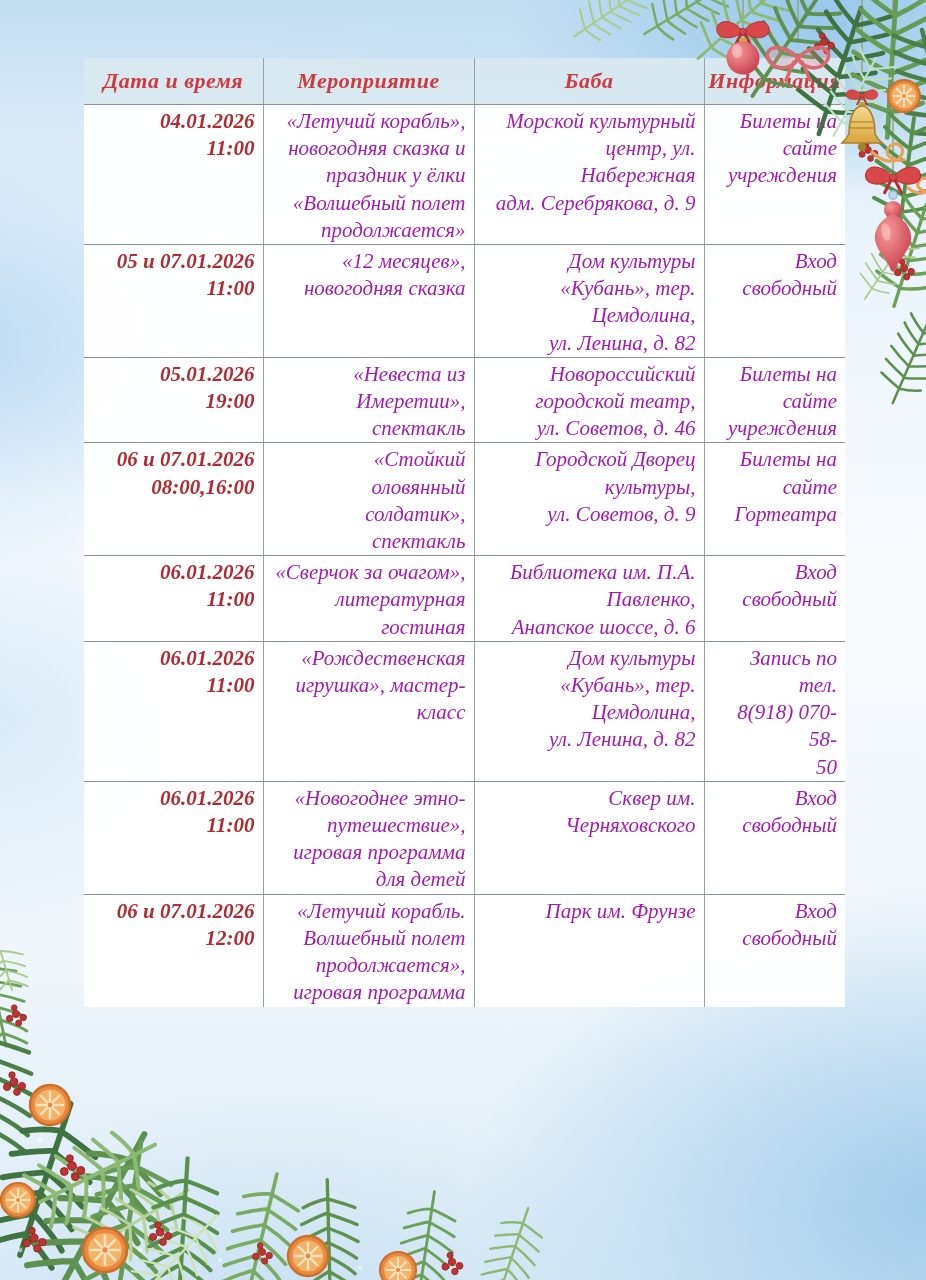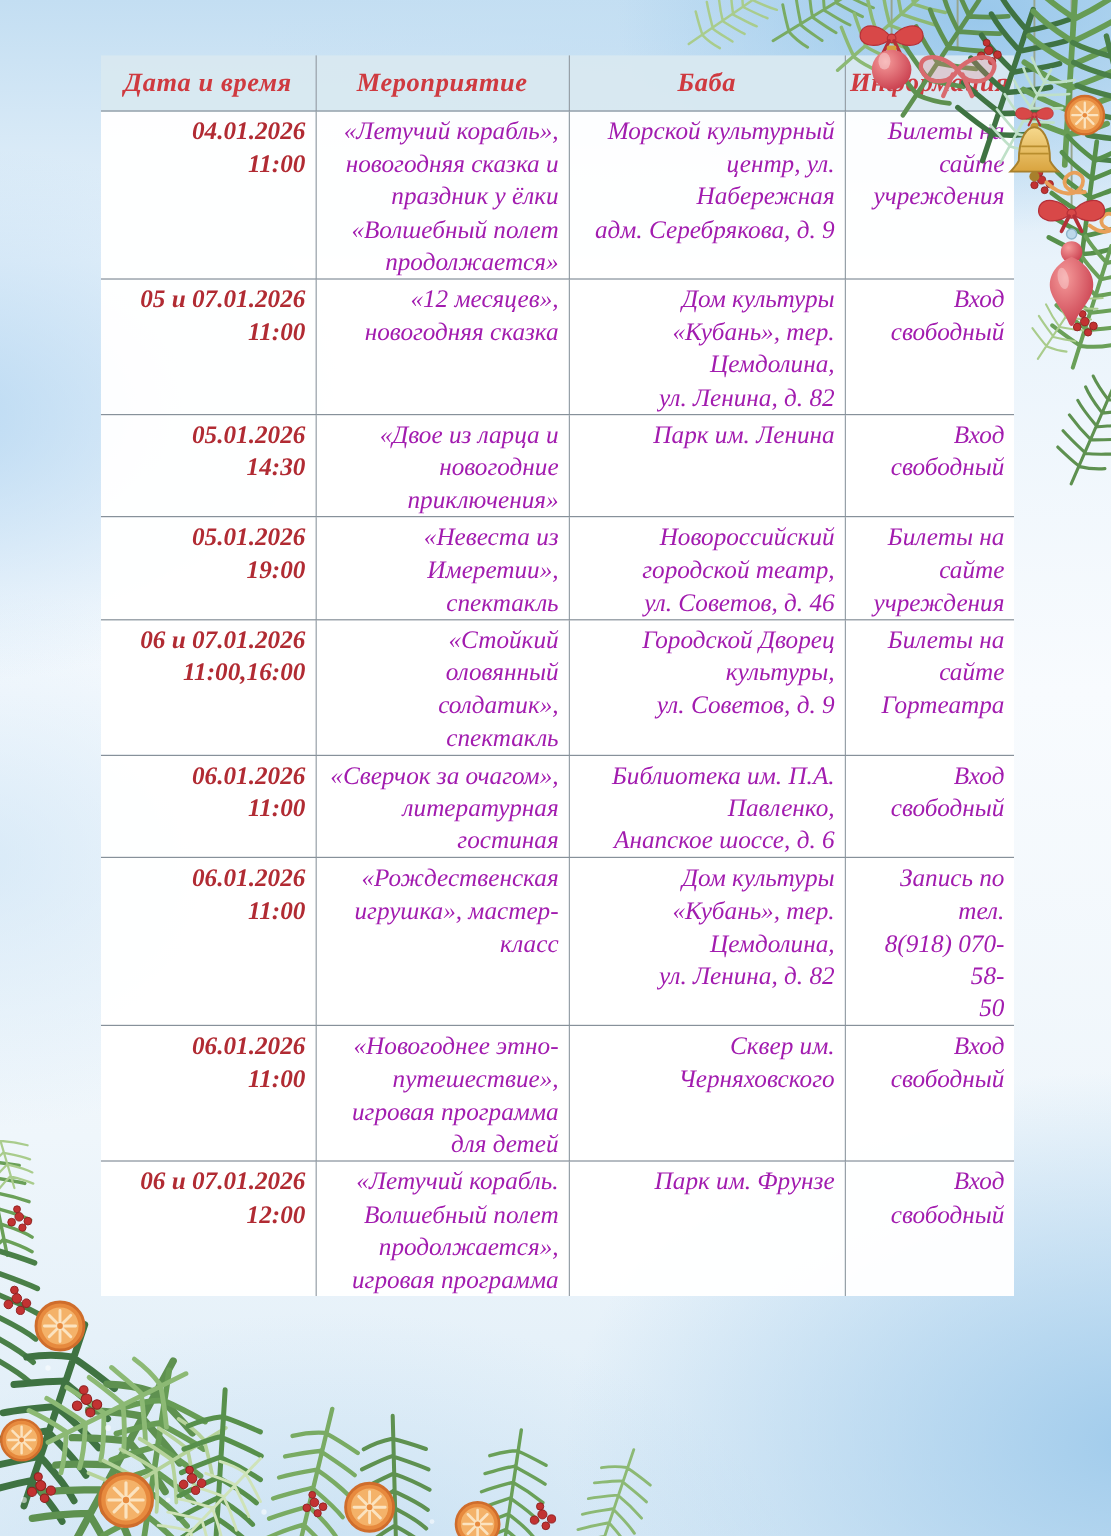--- a/index.html
+++ b/index.html
@@ -9,21 +9,21 @@
     background:
       radial-gradient(430px 260px at 88% 1%, rgba(148,197,234,.9), rgba(148,197,234,0) 70%),
       radial-gradient(520px 320px at -6% 27%, rgba(173,210,240,.8), rgba(173,210,240,0) 70%),
       radial-gradient(430px 320px at -2% 56%, rgba(198,224,244,.6), rgba(198,224,244,0) 70%),
       radial-gradient(640px 420px at 102% 94%, rgba(158,202,235,.95), rgba(158,202,235,0) 74%),
       radial-gradient(560px 340px at 30% 104%, rgba(186,217,240,.6), rgba(186,217,240,0) 70%),
       radial-gradient(420px 260px at 55% 2%, rgba(196,223,243,.7), rgba(196,223,243,0) 72%),
       linear-gradient(180deg,#c3def2 0%,#e9f3fb 17%,#f8fbfe 45%,#eff6fb 74%,#ddecf7 100%);
   }
   .table-wrap{
-    position:absolute;left:84px;top:46px;width:761px;height:1186px;
+    position:absolute;left:84px;top:58px;width:761px;height:1186px;
     overflow:hidden;z-index:2;
   }
   table.events{border-collapse:collapse;table-layout:fixed;width:761px;}
   table.events th{
     background:rgba(216,232,241,.97);
     height:46px;padding:0;text-align:center;vertical-align:middle;
     font-style:italic;font-weight:bold;font-size:22px;color:#cf3a40;
     letter-spacing:.5px;
     border-bottom:1.4px solid #87919a;
   }
@@ -88,48 +88,38 @@
     <td class="c-green">«12 месяцев»,
 новогодняя сказка</td>
     <td class="c-green">Дом культуры
 «Кубань», тер.
 Цемдолина,
 ул. Ленина, д. 82</td>
     <td class="c-green">Вход
 свободный</td>
   </tr>
 
-  <tr>
-    <td class="c-date"><span>05.01.2026</span>
-<span>14:30</span></td>
-    <td class="c-green">«Двое из ларца и
-новогодние
-приключения»</td>
-    <td class="c-green">Парк им. Ленина</td>
-    <td class="c-green">Вход
-свободный</td>
-  </tr>
 
   <tr>
     <td class="c-date"><span>05.01.2026</span>
 <span>19:00</span></td>
     <td class="c-green">«Невеста из
 Имеретии»,
 спектакль</td>
     <td class="c-green">Новороссийский
 городской театр,
 ул. Советов, д. 46</td>
     <td class="c-green">Билеты на
 сайте
 учреждения</td>
   </tr>
 
   <tr>
     <td class="c-date"><span>06 и 07.01.2026</span>
-<span>11:00,16:00</span></td>
+<span>08:00,16:00</span></td>
     <td class="c-green">«Стойкий оловянный
 солдатик»,
 спектакль</td>
     <td class="c-green">Городской Дворец
 культуры,
 ул. Советов, д. 9</td>
     <td class="c-green">Билеты на
 сайте
 Гортеатра</td>
   </tr>

